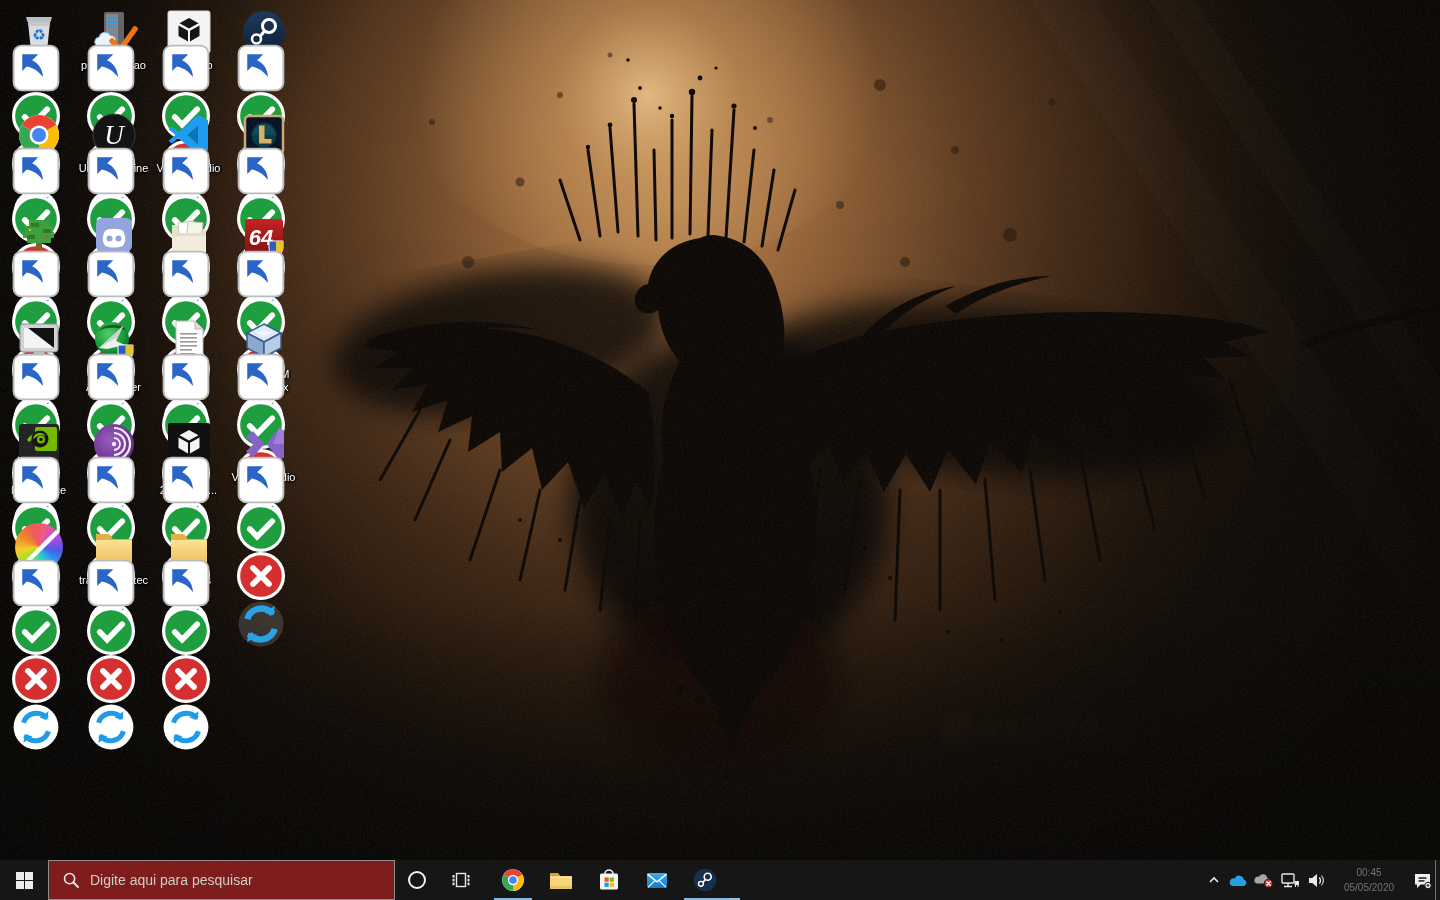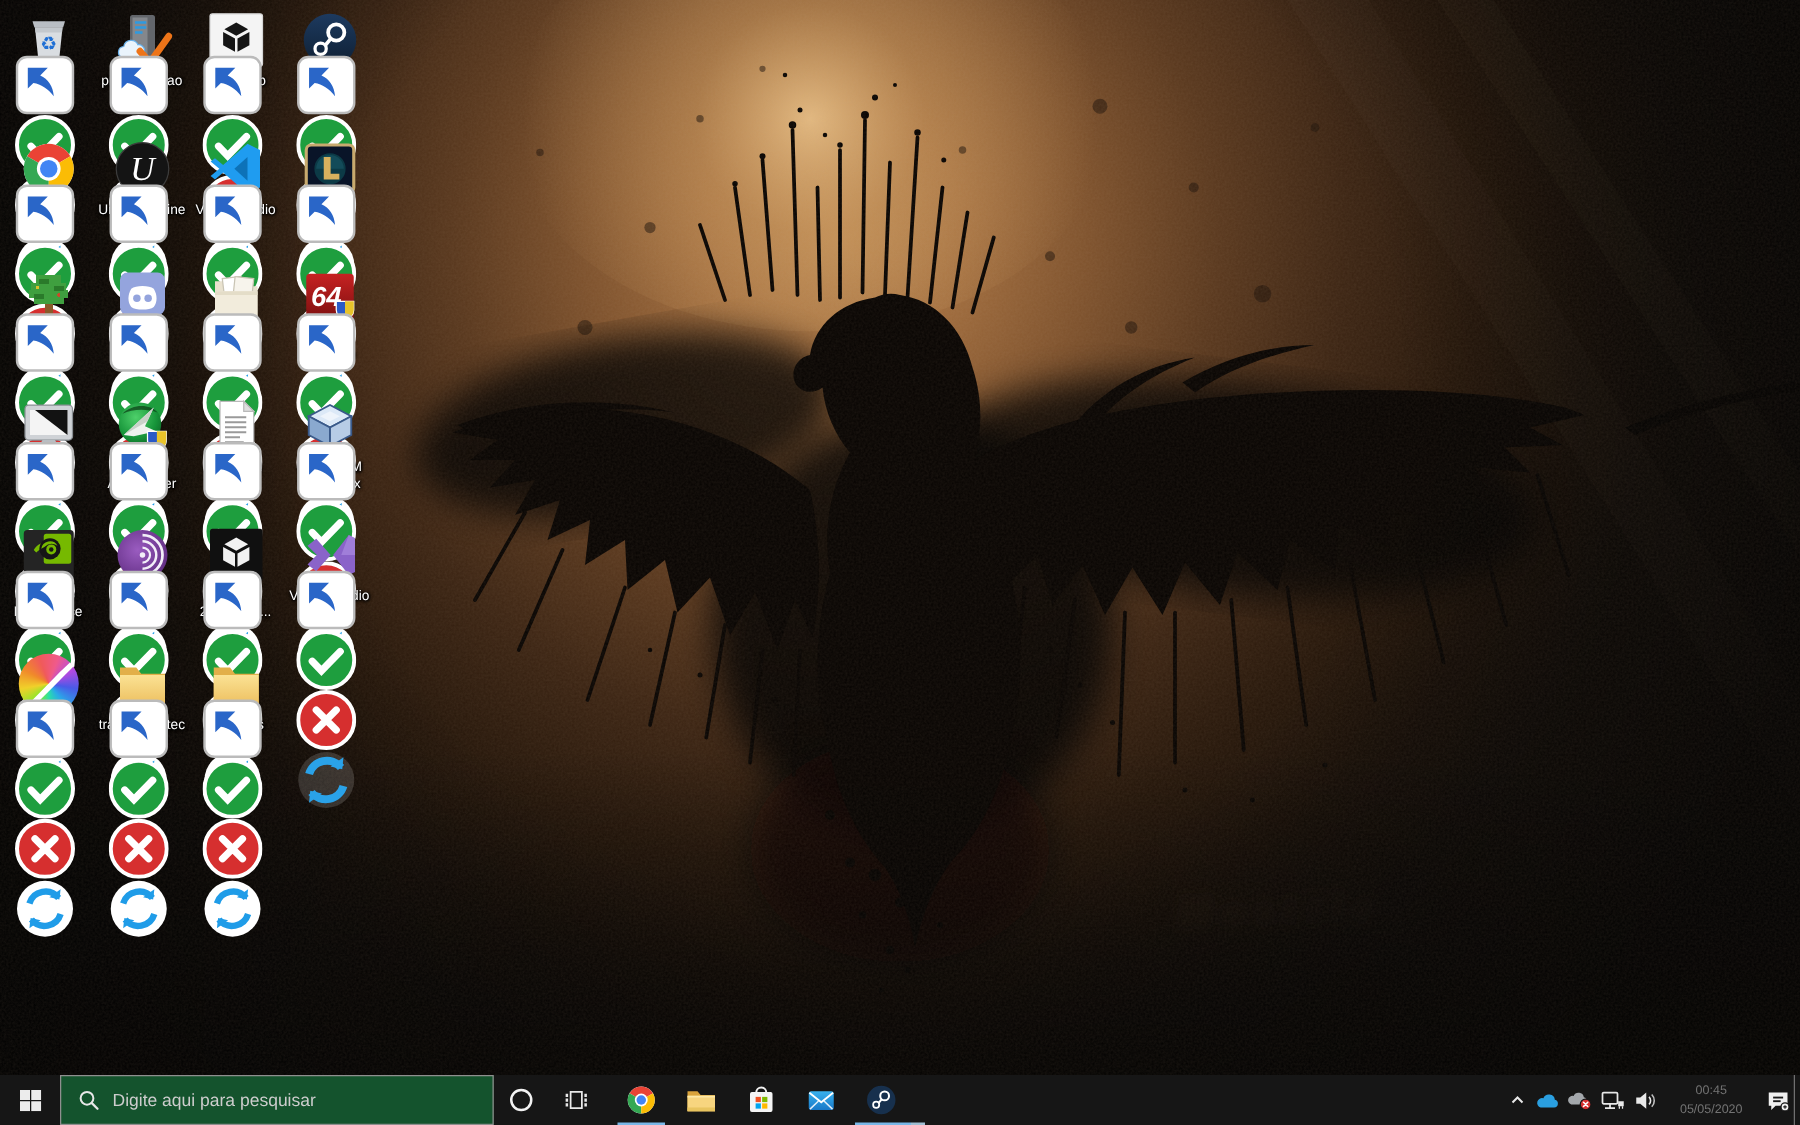--- a/index.html
+++ b/index.html
@@ -18,21 +18,21 @@
   .badge[data-badge="shortcut"] .b-shortcut{display:block;}
   .badge[data-badge="synced"] .b-synced{display:block;}
   .badge[data-badge="error"] .b-error{display:block;}
   .badge[data-badge="syncing"] .b-syncing{display:block;}
   .art-krita{background:conic-gradient(from 20deg,#f05a8a,#b44ae0,#4a5ae8,#2aa8e8,#2ae0a8,#8ae82a,#f0d02a,#f08a2a,#f05a5a,#f05a8a);border-radius:50%;}
 
   
   .taskbar{position:absolute;left:0;bottom:0;width:1440px;height:40px;background:#161616;display:flex;align-items:center;z-index:10;}
   .tb-btn{height:40px;display:flex;align-items:center;justify-content:center;flex:none;position:relative;}
   .start{width:48px;}
-  .searchbox{box-sizing:border-box;width:347px;height:40px;background:#14532d;border:1px solid #8f8f8f;
+  .searchbox{box-sizing:border-box;width:347px;height:40px;background:#7f1d1d;border:1px solid #8f8f8f;
              display:flex;align-items:center;flex:none;}
   .searchbox .mag{margin-left:13px;flex:none;display:flex;}
   .searchbox .ph{margin-left:10px;color:#cdcdcd;font-size:14px;white-space:nowrap;}
   .cortana,.taskview{width:44px;}
   .pinned{width:48px;}
   .pin-ico{width:26px;height:26px;display:flex;align-items:center;justify-content:center;}
   .pin-ico svg{display:block;}
   .runline{position:absolute;bottom:0;height:2.5px;background:#79b8e8;}
   .runline.single{left:5px;width:38px;}
   .runline.grouped{left:3px;width:56px;background:linear-gradient(90deg,#79b8e8 0 80%,#9fbed2 80%);}

